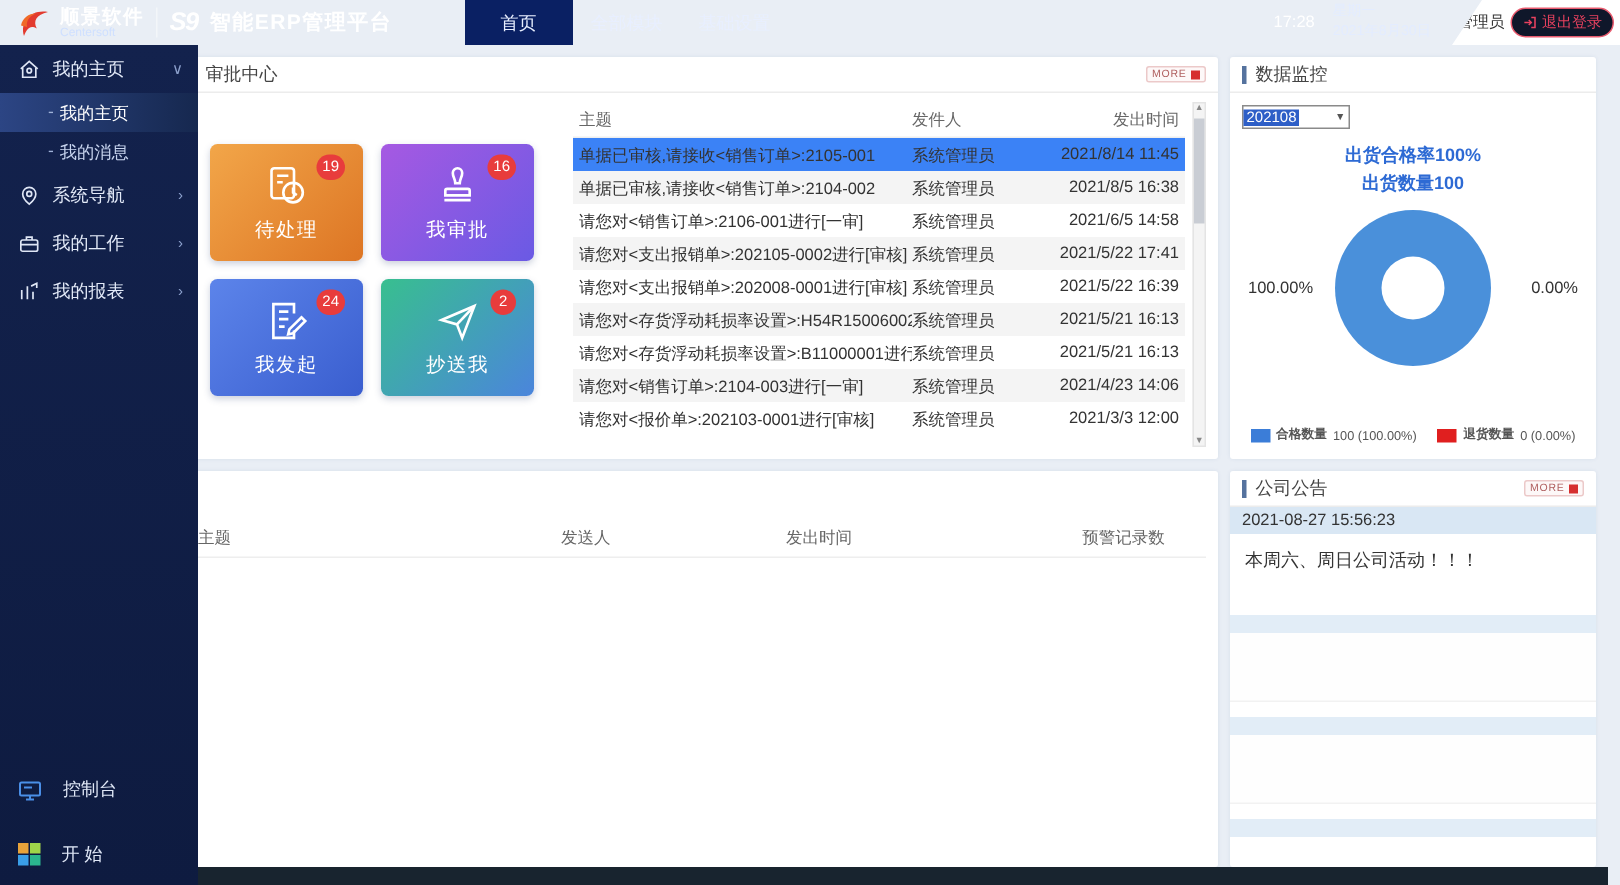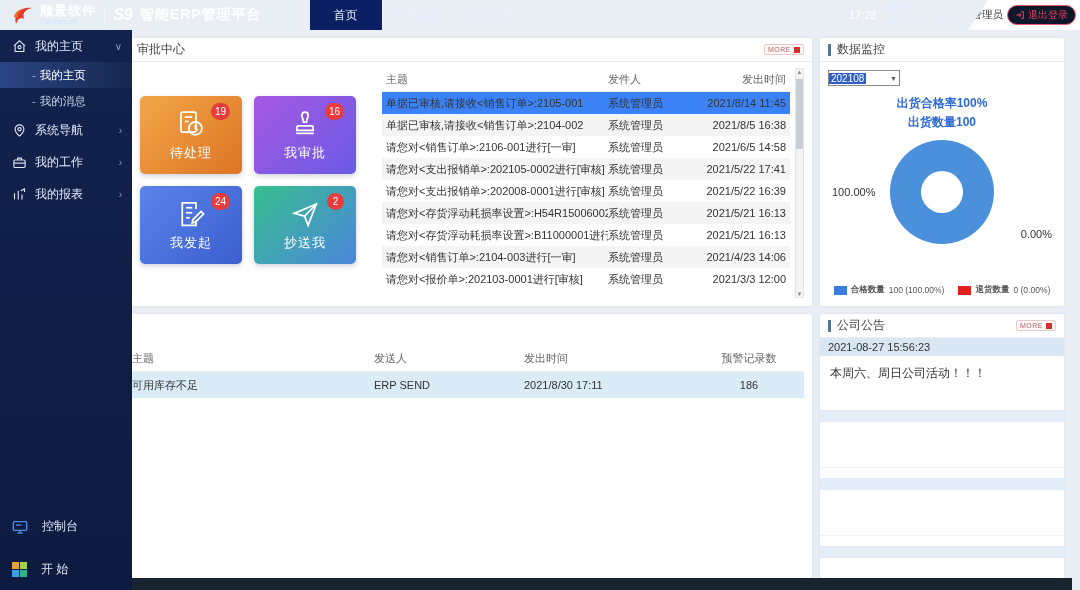--- a/index.html
+++ b/index.html
@@ -99,21 +99,21 @@
   .period-box { position:absolute; left:8px; top:32px; width:72px; height:16px; background:#fff;
     border:1px solid #8a8a8a; display:flex; align-items:center; font-size:10px; cursor:pointer; }
   .period-box .val { background:#2e5fc7; color:#fff; padding:0 2px; }
   .period-box .dd { margin-left:auto; color:#555; font-size:7px; padding-right:2px; }
   .mon-summary { position:absolute; left:0; right:0; top:56px; text-align:center;
     color:#2d6ad4; font-size:12px; font-weight:bold; line-height:1.6; }
   .donut { position:absolute; left:70px; top:102px; width:104px; height:104px; border-radius:50%;
     background:#4a90da; }
   .donut::after { content:''; position:absolute; inset:31px; background:#fff; border-radius:50%; }
   .mon-lbl { position:absolute; top:148px; font-size:11px; color:#333; }
-  .mon-lbl.left { left:12px; } .mon-lbl.right { right:12px;margin-top:42px; }
+  .mon-lbl.left { left:12px; } .mon-lbl.right { right:12px; }
   .mon-legend { position:absolute; left:0; right:0; bottom:10px; display:flex;
     justify-content:center; gap:14px; font-size:8.5px; color:#555; }
   .mon-legend .li { display:flex; align-items:center; gap:4px; }
   .mon-legend .sw { width:13px; height:9px; display:block; }
 
   
   .altable { position:absolute; left:8px; right:8px; top:32px; font-size:11px; }
   .al-hrow { display:flex; height:26px; align-items:center; color:#666; border-bottom:1px solid #eee; }
   .al-row { display:flex; height:26px; align-items:center; color:#333; background:#d9ecf8; cursor:pointer; }
   .al-subj { flex:1; padding-left:4px; }
@@ -377,26 +377,20 @@
   </div>
 
   <div class="panel" id="p-alerts">
     <div class="altable">
       <div class="al-hrow">
         <span class="al-subj">主题</span>
         <span class="al-sender">发送人</span>
         <span class="al-time">发出时间</span>
         <span class="al-count">预警记录数</span>
       </div>
-      <div class="al-row">
-        <span class="al-subj">可用库存不足</span>
-        <span class="al-sender">ERP SEND</span>
-        <span class="al-time">2021/8/30 17:11</span>
-        <span class="al-count">186</span>
-      </div>
     </div>
   </div>
 
   <div class="panel" id="p-ann">
     <div class="panel-hd">
       <span class="bar"></span>
       <span class="ttl">公司公告</span>
       <span class="more-chip">
         <span>MORE</span>
         <i></i>

